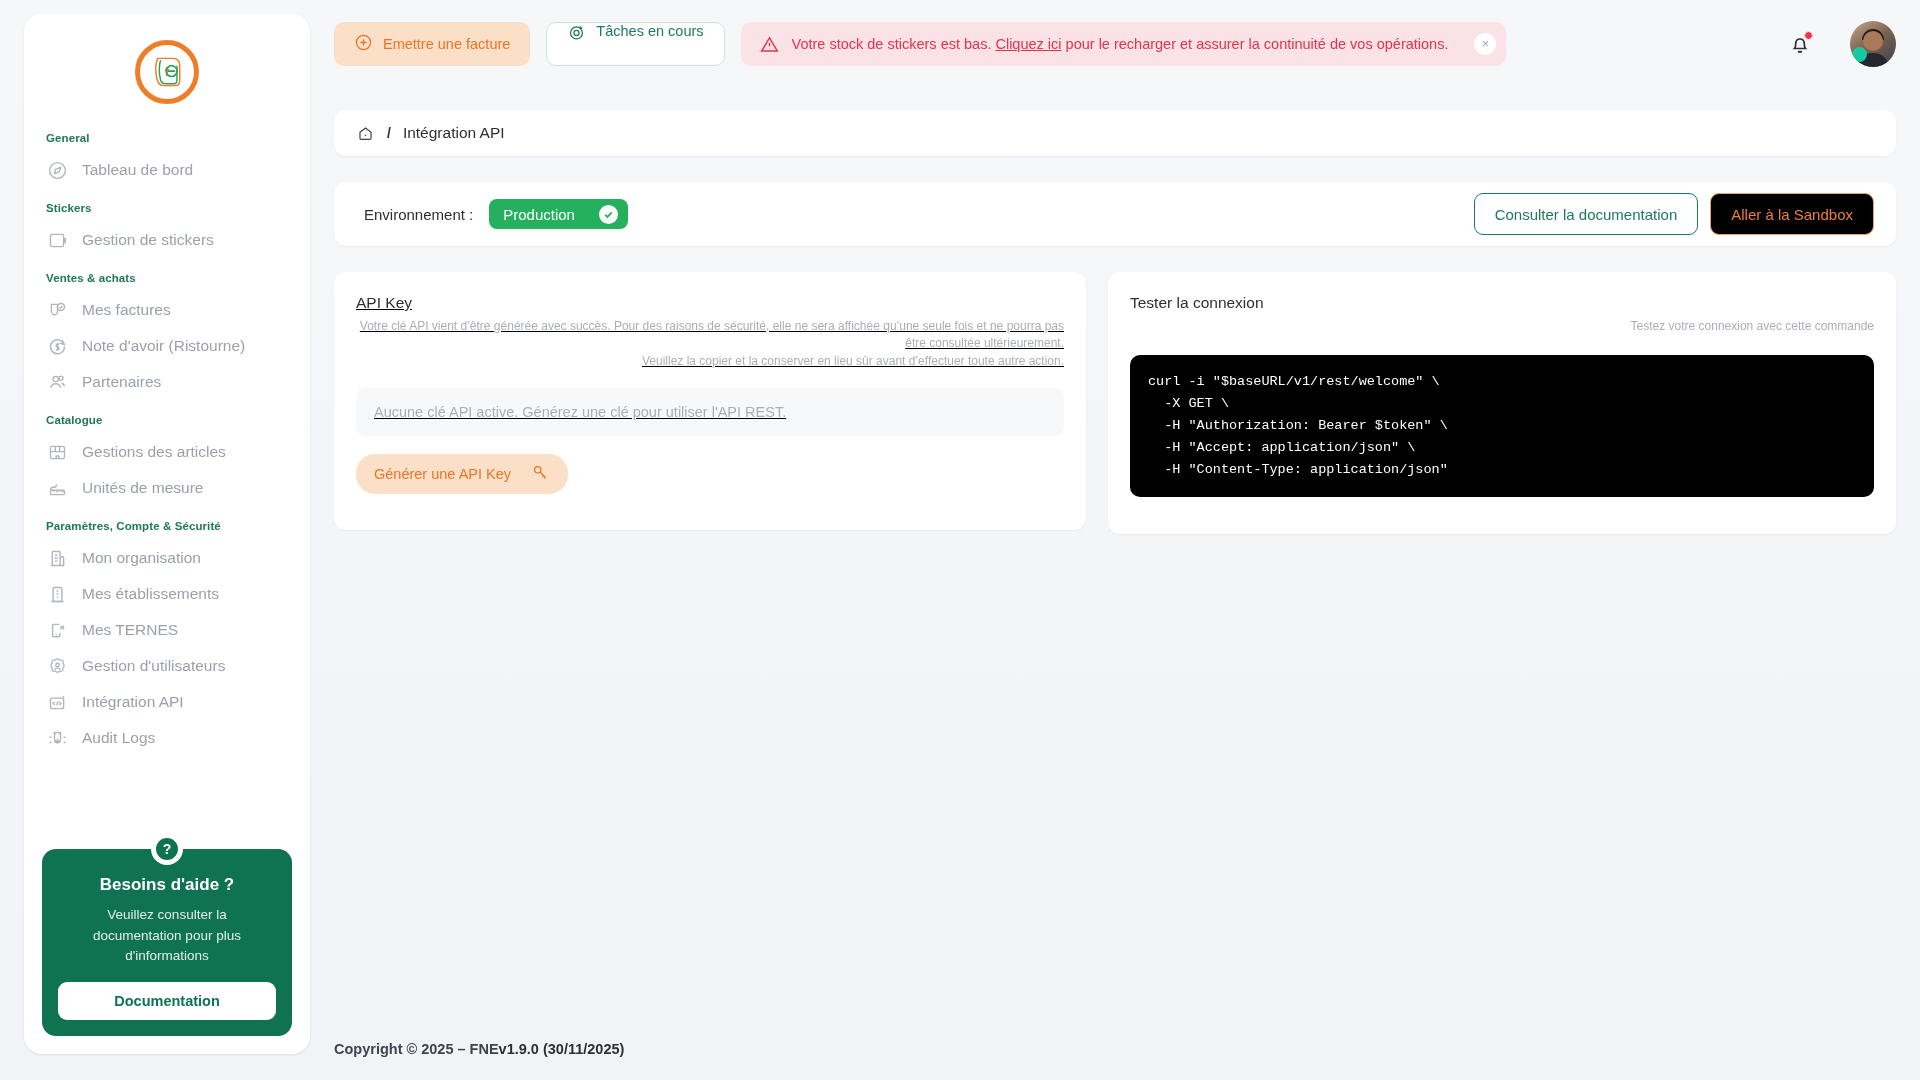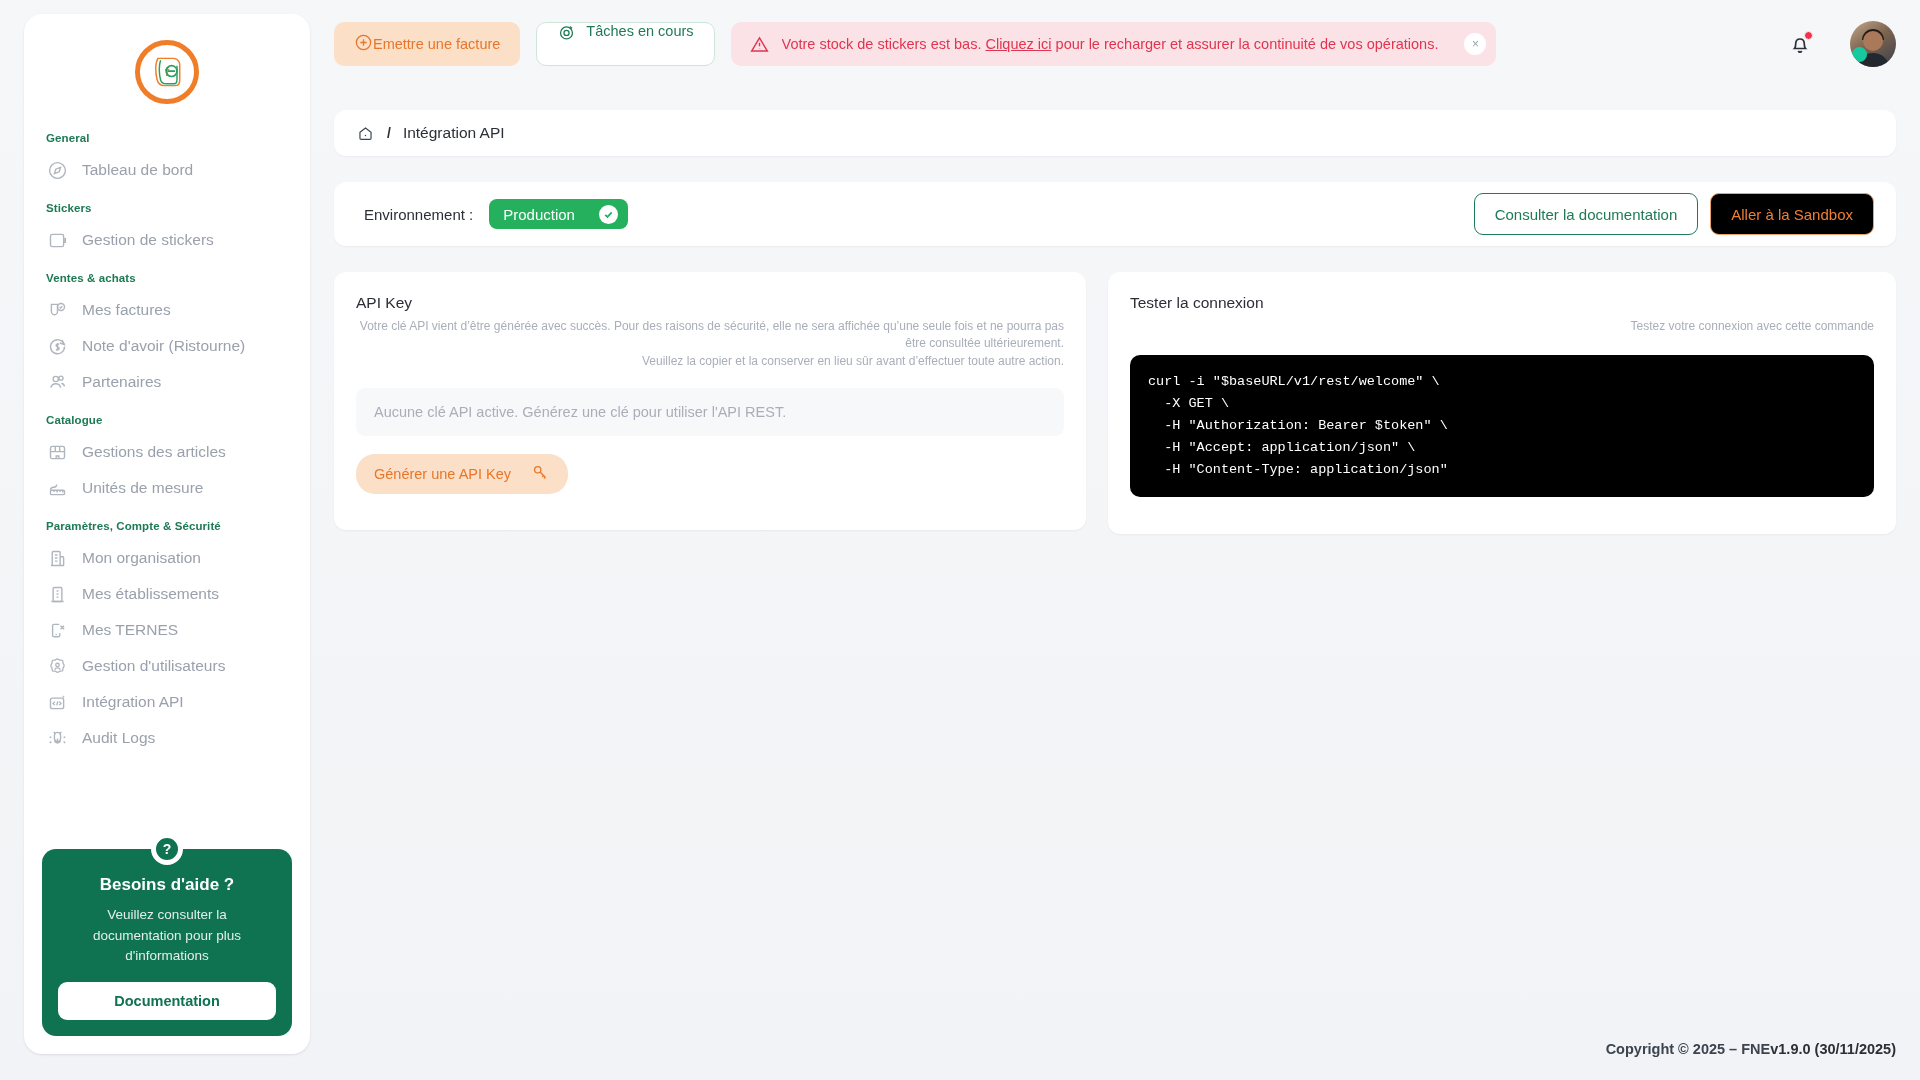--- a/index.html
+++ b/index.html
@@ -103,21 +103,21 @@
   }
 
   
   .topbar {
     position:absolute;
     left: 334px; top: 18px; right: 24px;
     height: 52px;
     display:flex; align-items:center; gap: 16px;
   }
   .btn-emit {
-    display:flex; align-items:center; gap:0;
+    display:flex; align-items:center; gap:10px;
     background:#fbdfc7; color:#e8762a;
     border:none; border-radius:10px;
     height: 44px; padding: 0 20px;
     font-size: 14.5px; font-family: inherit;
     cursor:pointer; white-space:nowrap;
   }
   .btn-tasks {
     display:flex; align-items:flex-start; gap:10px;
     background:#ffffff; color:#1f7a57;
     border:1px solid #cfe5da; border-radius:10px;
@@ -245,21 +245,21 @@
     white-space:nowrap;
   }
 
   
   .card {
     position:absolute;
     background:#ffffff; border-radius: 12px;
     box-shadow: 0 1px 2px rgba(16,24,40,.05);
     padding: 22px 22px 24px;
   }
-  #apikey-card { left: 334px; top: 272px; width: 752px; min-height: 258px; }
+  #apikey-card { left: 334px; top: 272px; width: 752px; min-height: 258px; text-decoration: underline; }
   #test-card   { left: 1108px; top: 272px; right: 24px; min-height: 240px; }
 
   .card-title { color:#2b2f36; font-size: 15.5px; margin-bottom: 6px; }
   .card-sub {
     color:#a9aeb9; font-size: 12px; line-height: 1.45; text-align: right;
   }
   .card-sub p { margin: 0; }
   .key-box {
     margin-top: 18px;
     background:#f7f8fa; border-radius: 9px;
@@ -283,21 +283,21 @@
     font-size: 13.5px; line-height: 1.62;
     white-space: pre;
     overflow: hidden;
   }
 
   
   .footer {
     position:absolute;
     left: 334px; right: 24px; bottom: 14px;
     height: 34px;
-    display:flex; align-items:center; justify-content: flex-end;
+    display:flex; align-items:center; justify-content: flex-start;
   }
   .footer-left { color:#3c4450; font-size: 14.5px; font-weight: 600; }
   .footer-right { color:#2b2f36; font-size: 14.5px; font-weight: 600; }
 </style>
 </head>
 <body>
 
 <div class="app">
 
   <aside class="sidebar">

